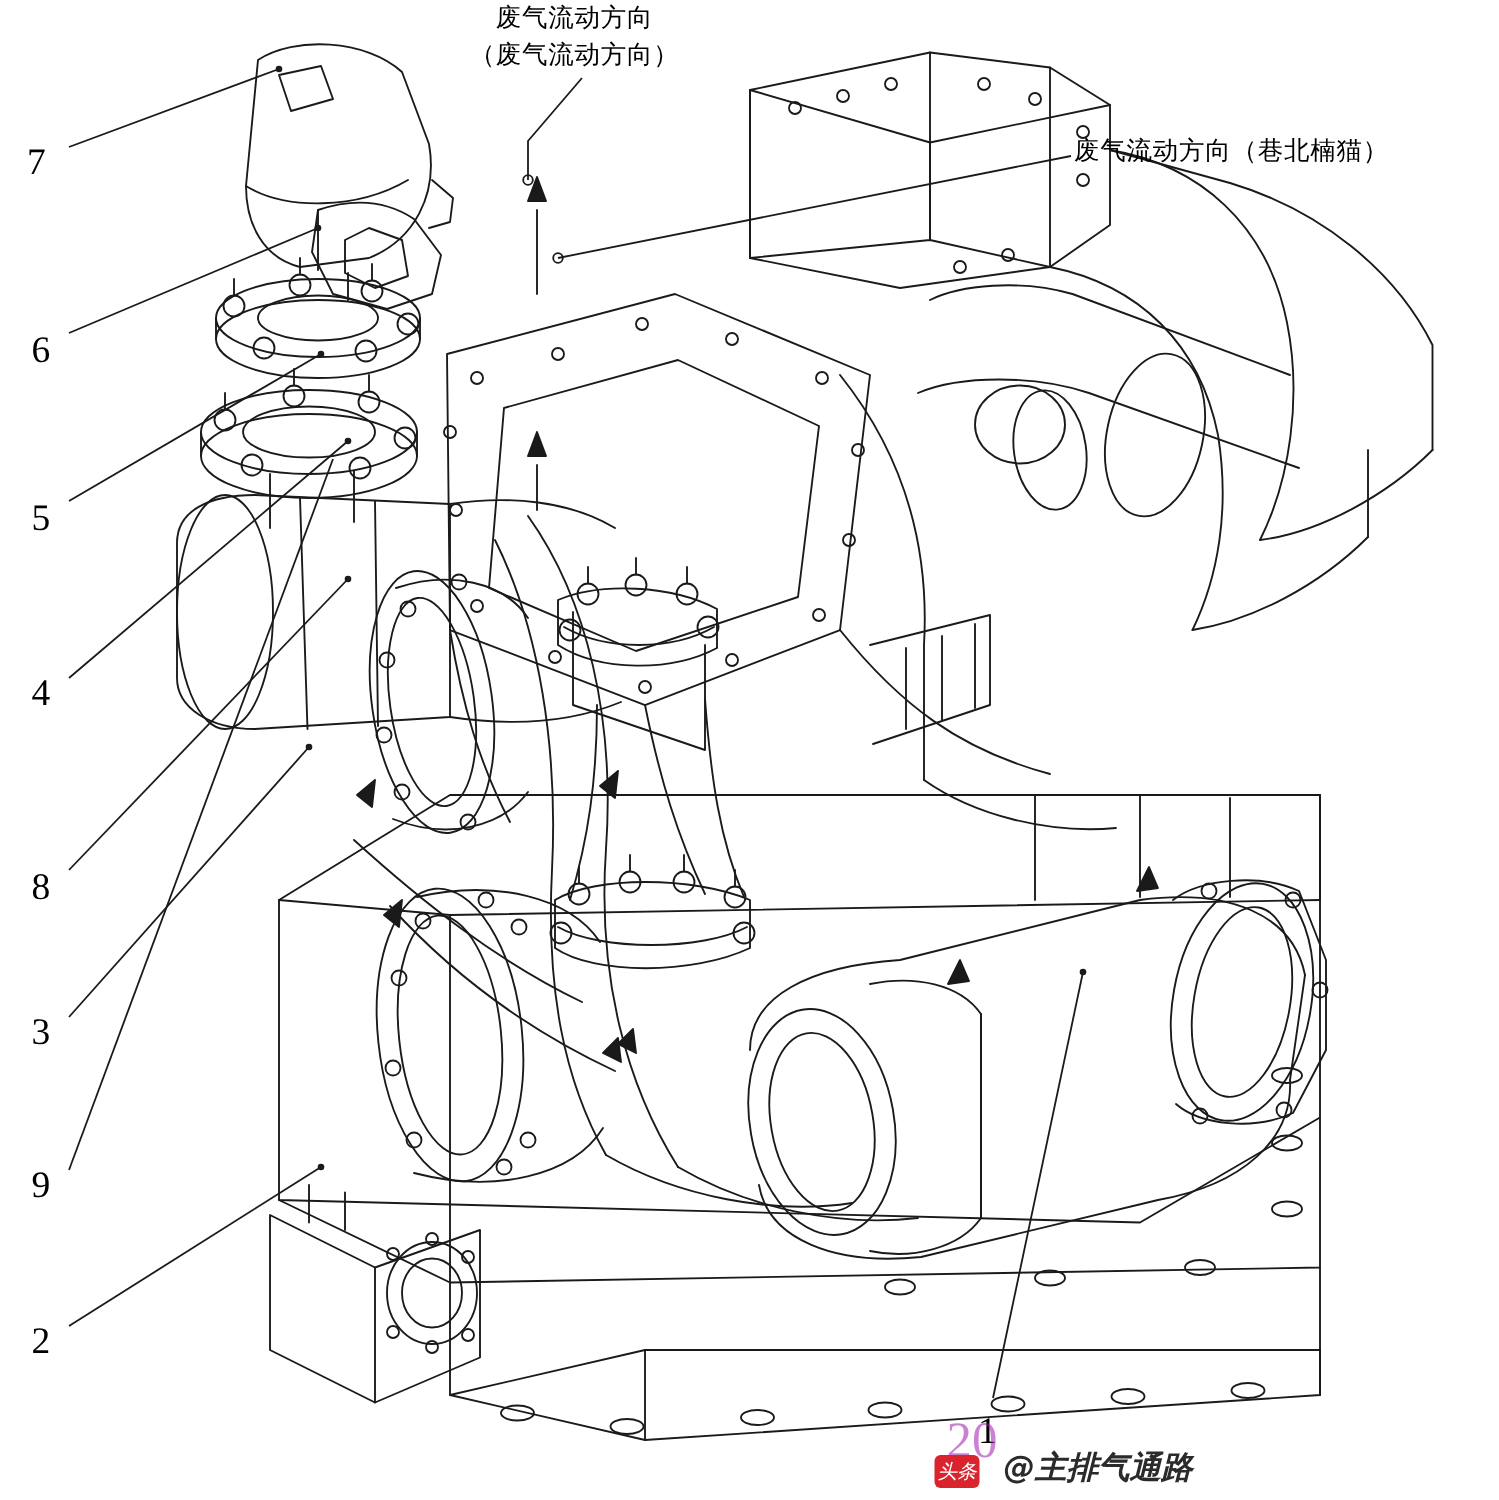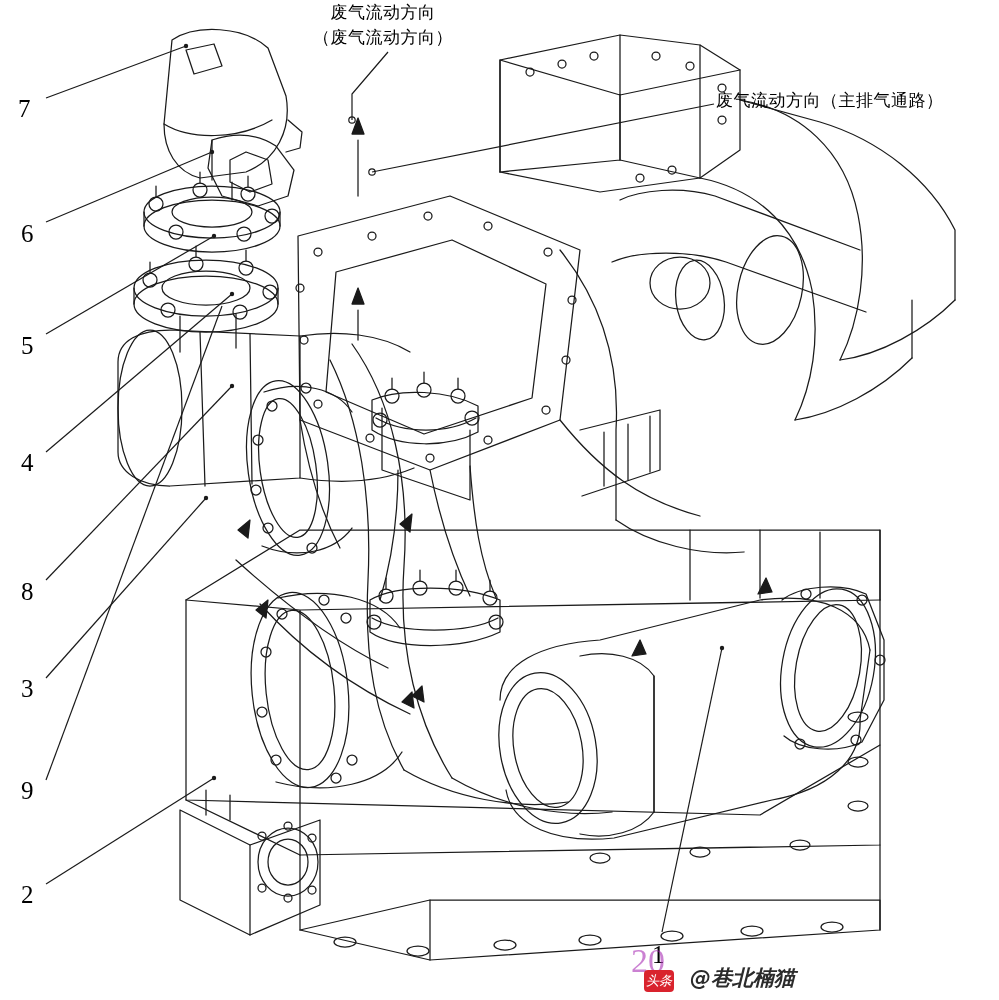--- a/index.html
+++ b/index.html
@@ -267,32 +267,32 @@
       <path d="M714 104 L372 172"></path>
       <circle cx="372" cy="172" r="3.2"></circle>
     </g>
   </svg>
 
   <div class="lbl cn" style="left:313px;top:0px;line-height:25px;text-align:center;">
     <div>废气流动方向</div>
     <div>（废气流动方向）</div>
   </div>
 
-  <div class="lbl cn" style="left:716px;top:89px;">废气流动方向（主排气通路）</div>
+  <div class="lbl cn" style="left:716px;top:89px;">废气流动方向（巷北楠猫）</div>
 
   <div class="lbl num" style="left:18px;top:95px;">7</div>
   <div class="lbl num" style="left:21px;top:220px;">6</div>
   <div class="lbl num" style="left:21px;top:332px;">5</div>
   <div class="lbl num" style="left:21px;top:449px;">4</div>
   <div class="lbl num" style="left:21px;top:578px;">8</div>
   <div class="lbl num" style="left:21px;top:675px;">3</div>
   <div class="lbl num" style="left:21px;top:777px;">9</div>
   <div class="lbl num" style="left:21px;top:881px;">2</div>
   <div class="lbl num" style="left:652px;top:941px;">1</div>
 
   <div class="wm-ghost">20</div>
 
   <div class="wm">
     <div class="wm-badge">头条</div>
-    <div class="wm-txt">@巷北楠猫</div>
+    <div class="wm-txt">@主排气通路</div>
   </div>
 
 </div>
 
 </body></html>

